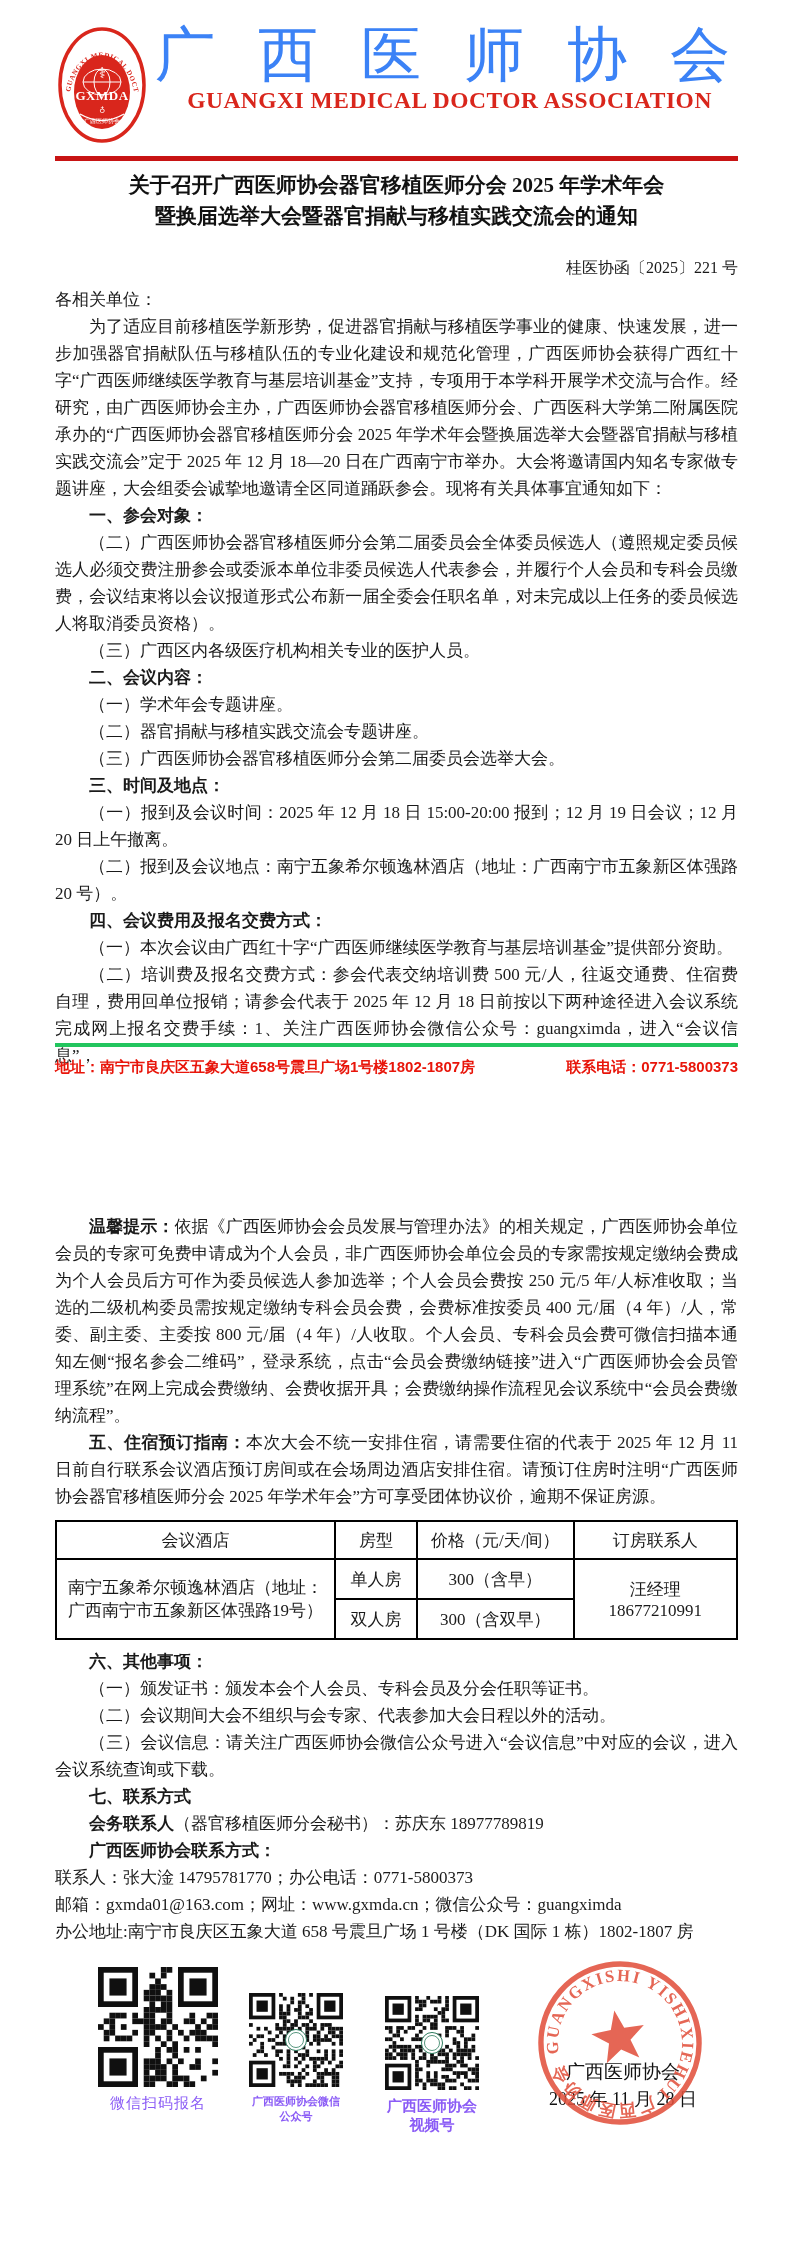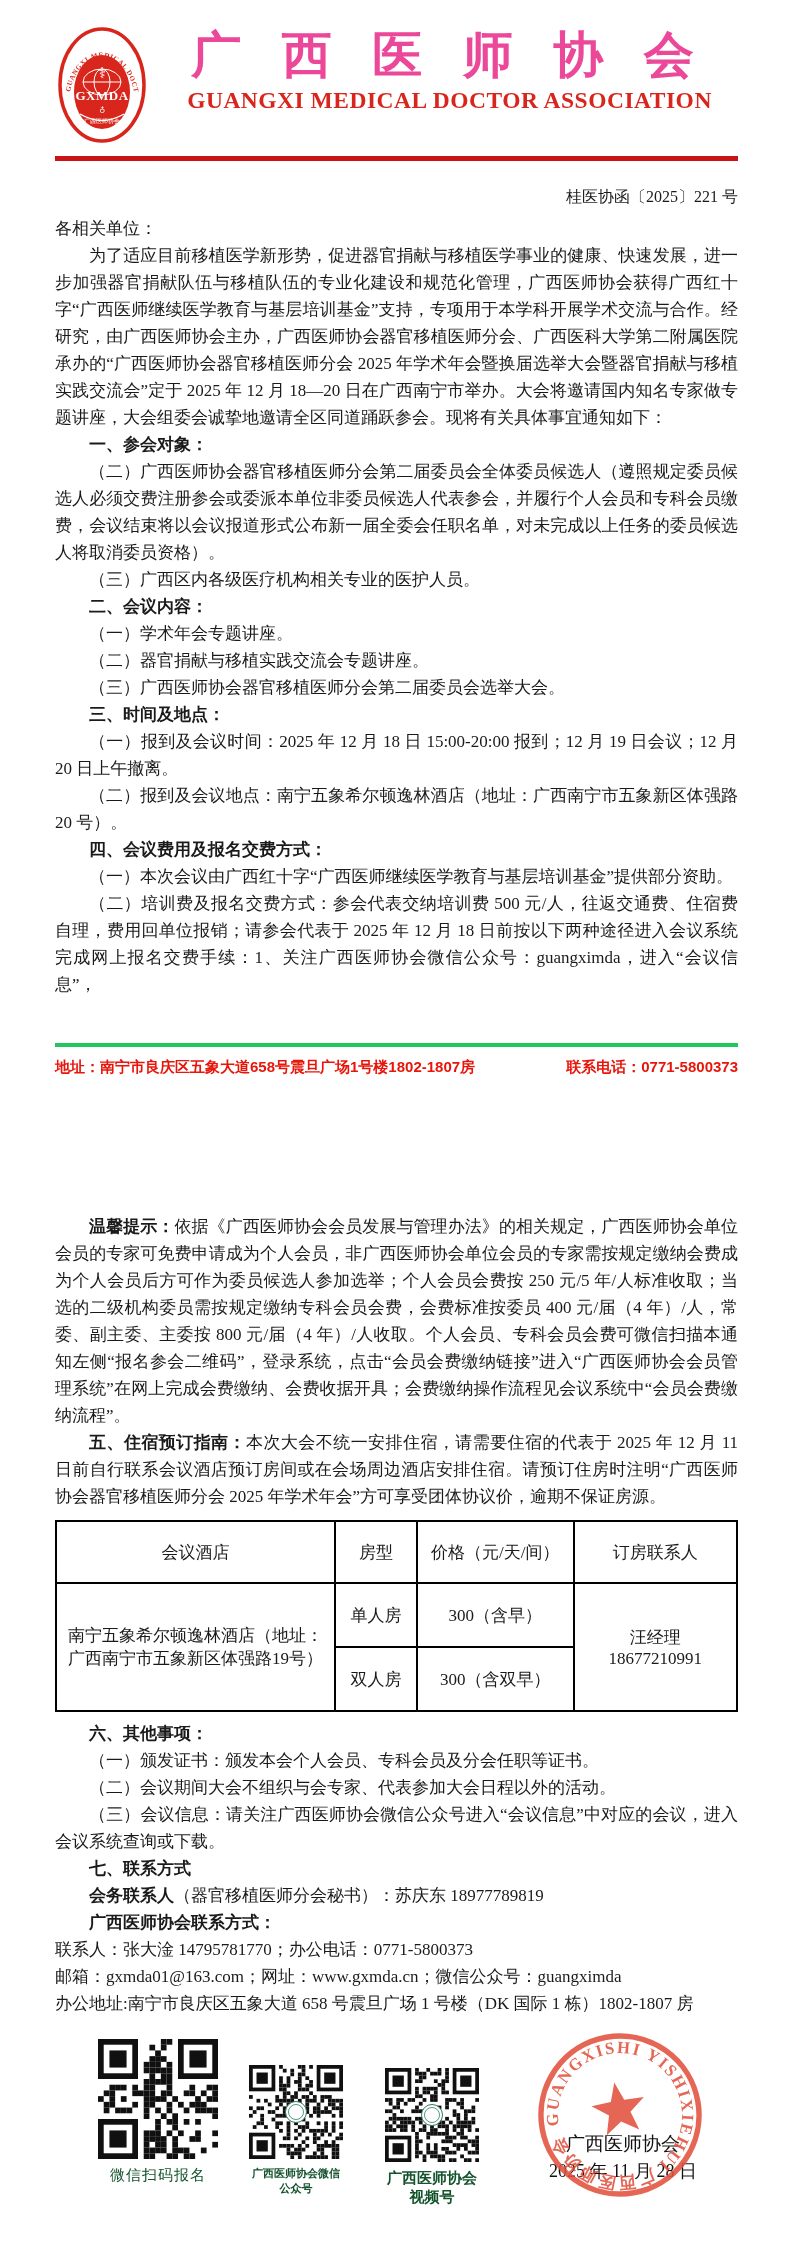--- a/index.html
+++ b/index.html
@@ -11,21 +11,21 @@
     font-family:"Liberation Serif","DejaVu Serif",serif;
     color:#1a1a1a;
   }
   .content{padding:0 55px;}
   
   .page1{position:relative;height:1113px;}
   .hdr{display:flex;align-items:flex-start;padding-top:26px;}
   .emblem{flex:0 0 88px;margin-left:58px;}
   .hdr-text{flex:1;text-align:center;padding-right:40px;}
   .org-cn{
-    color:#ec4899;font-weight:700;font-size:50px;line-height:58px;
+    color:#3b82f6;font-weight:400;font-size:60px;line-height:58px;
     letter-spacing:14px;white-space:nowrap;
   }
   .org-en{
     color:#d9261c;font-weight:700;font-size:23.5px;line-height:28px;
     letter-spacing:0.5px;white-space:nowrap;margin-top:2px;
   }
   .redline{height:5px;background:#c81414;margin:8px 55px 0 55px;}
   .doctitle{
     text-align:center;font-weight:700;font-size:21px;line-height:31px;
     margin-top:9px;color:#111;
@@ -46,32 +46,32 @@
     font-family:"Liberation Sans","DejaVu Sans",sans-serif;
   }
   
   .page2{position:relative;height:1131px;padding-top:100px;box-sizing:border-box;}
   table.hotel{
     width:100%;border-collapse:collapse;margin:10px 0 8px 0;
     font-size:17px;
   }
   table.hotel th,table.hotel td{
     border:2px solid #000;text-align:center;vertical-align:middle;
-    padding:14px 4px;font-weight:400;
+    padding:2px 4px;font-weight:400;
   }
   table.hotel th{height:32px;}
   table.hotel td{height:34px;}
   .col-hotel{width:41%;}
   .col-room{width:12%;}
   .col-price{width:23%;}
   .col-contact{width:24%;}
   
   .signblock{position:relative;height:205px;margin-top:8px;}
   .qr-item{position:absolute;text-align:center;}
-  .qr-item .lbl{display:block;margin-top:3px;color:#14532d;}
+  .qr-item .lbl{display:block;margin-top:3px;color:#8b5cf6;}
   .qr1{left:40px;top:14px;width:126px;}
   .qr1 .lbl{font-size:15px;letter-spacing:1px;}
   .qr2{left:192px;top:40px;width:98px;}
   .qr2 .lbl{font-size:11px;font-weight:700;}
   .qr3{left:328px;top:43px;width:98px;}
   .qr3 .lbl{font-size:15px;font-weight:700;}
   .sealbox{position:absolute;left:452px;top:0;width:232px;height:200px;}
   .sign-org{position:absolute;top:106px;left:0;width:100%;text-align:center;font-size:19px;color:#111;}
   .sign-date{position:absolute;top:134px;left:0;width:100%;text-align:center;font-size:18px;color:#111;}
   .sealsvg{position:absolute;left:18px;top:2px;opacity:.88;}
@@ -104,20 +104,24 @@
       </div>
       <div class="hdr-text">
         <div class="org-cn">广 西 医 师 协 会</div>
         <div class="org-en">GUANGXI MEDICAL DOCTOR ASSOCIATION</div>
       </div>
     </div>
 
     <div class="redline"></div>
 
     <div class="content">
+      <div class="doctitle">
+        <div>关于召开广西医师协会器官移植医师分会 2025 年学术年会</div>
+        <div>暨换届选举大会暨器官捐献与移植实践交流会的通知</div>
+      </div>
 
       <div class="docno">桂医协函〔2025〕221 号</div>
 
       <div class="salut">各相关单位：</div>
 
       <p class="p indent">为了适应目前移植医学新形势，促进器官捐献与移植医学事业的健康、快速发展，进一步加强器官捐献队伍与移植队伍的专业化建设和规范化管理，广西医师协会获得广西红十字“广西医师继续医学教育与基层培训基金”支持，专项用于本学科开展学术交流与合作。经研究，由广西医师协会主办，广西医师协会器官移植医师分会、广西医科大学第二附属医院承办的“广西医师协会器官移植医师分会 2025 年学术年会暨换届选举大会暨器官捐献与移植实践交流会”定于 2025 年 12 月 18—20 日在广西南宁市举办。大会将邀请国内知名专家做专题讲座，大会组委会诚挚地邀请全区同道踊跃参会。现将有关具体事宜通知如下：</p>
       <p class="p indent bold">一、参会对象：</p>
       <p class="p indent">（二）广西医师协会器官移植医师分会第二届委员会全体委员候选人（遵照规定委员候选人必须交费注册参会或委派本单位非委员候选人代表参会，并履行个人会员和专科会员缴费，会议结束将以会议报道形式公布新一届全委会任职名单，对未完成以上任务的委员候选人将取消委员资格）。</p>
       <p class="p indent">（三）广西区内各级医疗机构相关专业的医护人员。</p>
       <p class="p indent bold">二、会议内容：</p>

